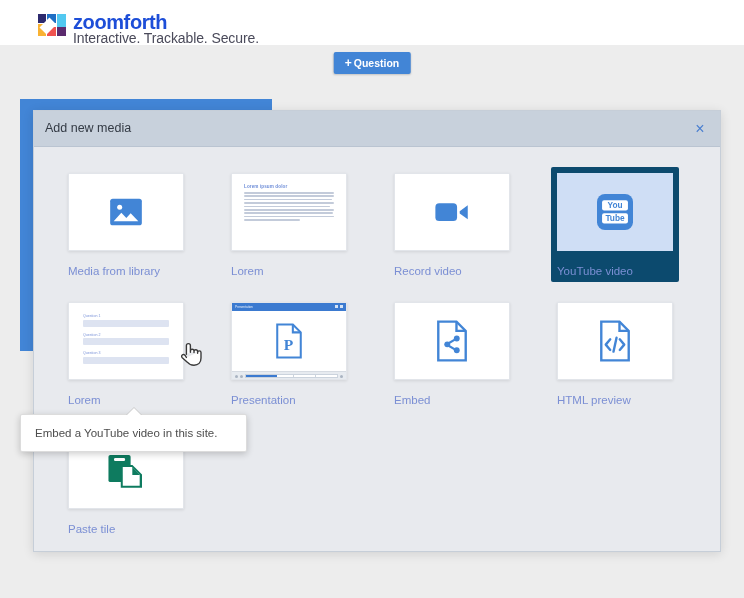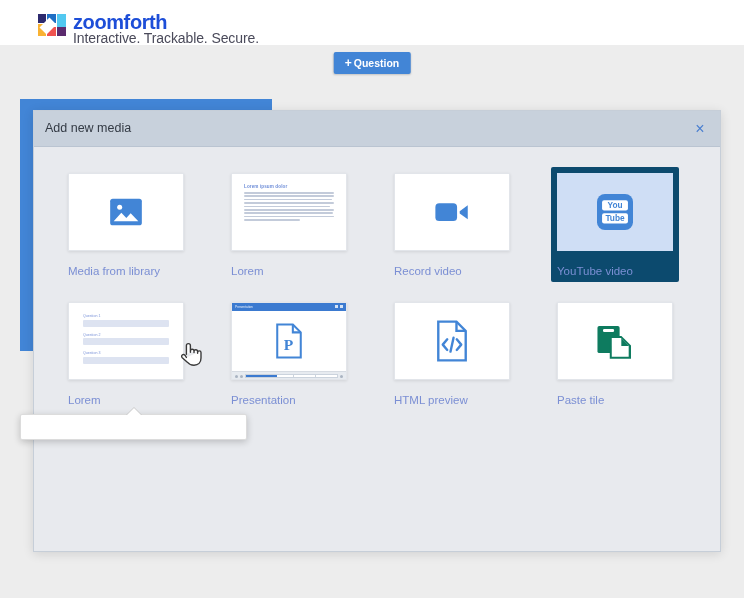--- a/index.html
+++ b/index.html
@@ -411,20 +411,33 @@
                   <i class="pres-tick" style="left:52%"></i>
                   <i class="pres-tick" style="left:76%"></i>
                 </span>
                 <i class="pres-foot-dot"></i>
               </div>
             </div>
           </div>
           <div class="tile-label">Presentation</div>
         </div>
 
+        <div class="tile">
+          <div class="tile-thumb">
+            <svg width="36" height="42" viewBox="0 0 24 30">
+              <path d="M2.2 1.2h13l6.6 6.6v21H2.2z" fill="none" stroke="#4285d6" stroke-width="1.7"></path>
+              <path d="M15.2 1.2v6.6h6.6" fill="none" stroke="#4285d6" stroke-width="1.7"></path>
+              <circle cx="15.4" cy="13.2" r="2.1" fill="#4285d6"></circle>
+              <circle cx="8.6" cy="17.4" r="2.1" fill="#4285d6"></circle>
+              <circle cx="15.4" cy="21.6" r="2.1" fill="#4285d6"></circle>
+              <path d="M9.6 16.6l5-3M9.6 18.4l5 3" stroke="#4285d6" stroke-width="1.5" fill="none"></path>
+            </svg>
+          </div>
+          <div class="tile-label">Embed</div>
+        </div>
 
         <div class="tile">
           <div class="tile-thumb">
             <svg width="36" height="42" viewBox="0 0 24 30">
               <path d="M2.2 1.2h13l6.6 6.6v21H2.2z" fill="none" stroke="#4285d6" stroke-width="1.7"></path>
               <path d="M15.2 1.2v6.6h6.6" fill="none" stroke="#4285d6" stroke-width="1.7"></path>
               <path d="M8.6 13.8L5.4 17.6l3.2 3.8" fill="none" stroke="#4285d6" stroke-width="1.7" stroke-linecap="round" stroke-linejoin="round"></path>
               <path d="M15.4 13.8l3.2 3.8-3.2 3.8" fill="none" stroke="#4285d6" stroke-width="1.7" stroke-linecap="round" stroke-linejoin="round"></path>
               <path d="M13.1 12.6l-2.2 10" fill="none" stroke="#4285d6" stroke-width="1.7" stroke-linecap="round"></path>
             </svg>
@@ -445,19 +458,20 @@
           <div class="tile-label">Paste tile</div>
         </div>
 
       </div>
     </div>
   </div>
 
   <div class="tooltip">
     <span class="arrow-b"></span>
     <span class="arrow"></span>
+    <span>Embed a YouTube video in this site.</span>
   </div>
 
   <svg class="cursor" width="24" height="30" viewBox="0 0 24 30">
     <path d="M8.4 14.2V5.6a2 2 0 0 1 4 0v6.6m0-1.2a1.8 1.8 0 0 1 3.6 0v1.6m0-1a1.8 1.8 0 0 1 3.6 0v1.6m0-.6a1.7 1.7 0 0 1 3.4 0v5.4c0 4.4-2.8 7.2-7 7.2-3.4 0-5-1-6.4-2.8L4 17.4c-.7-1-.3-2.3.8-2.8 1-.4 2 .1 2.5 1l1.1 1.9" fill="#ffffff" stroke="#3a3a3a" stroke-width="1.4" stroke-linejoin="round" stroke-linecap="round"></path>
   </svg>
 
 </div>
 
 </body></html>

